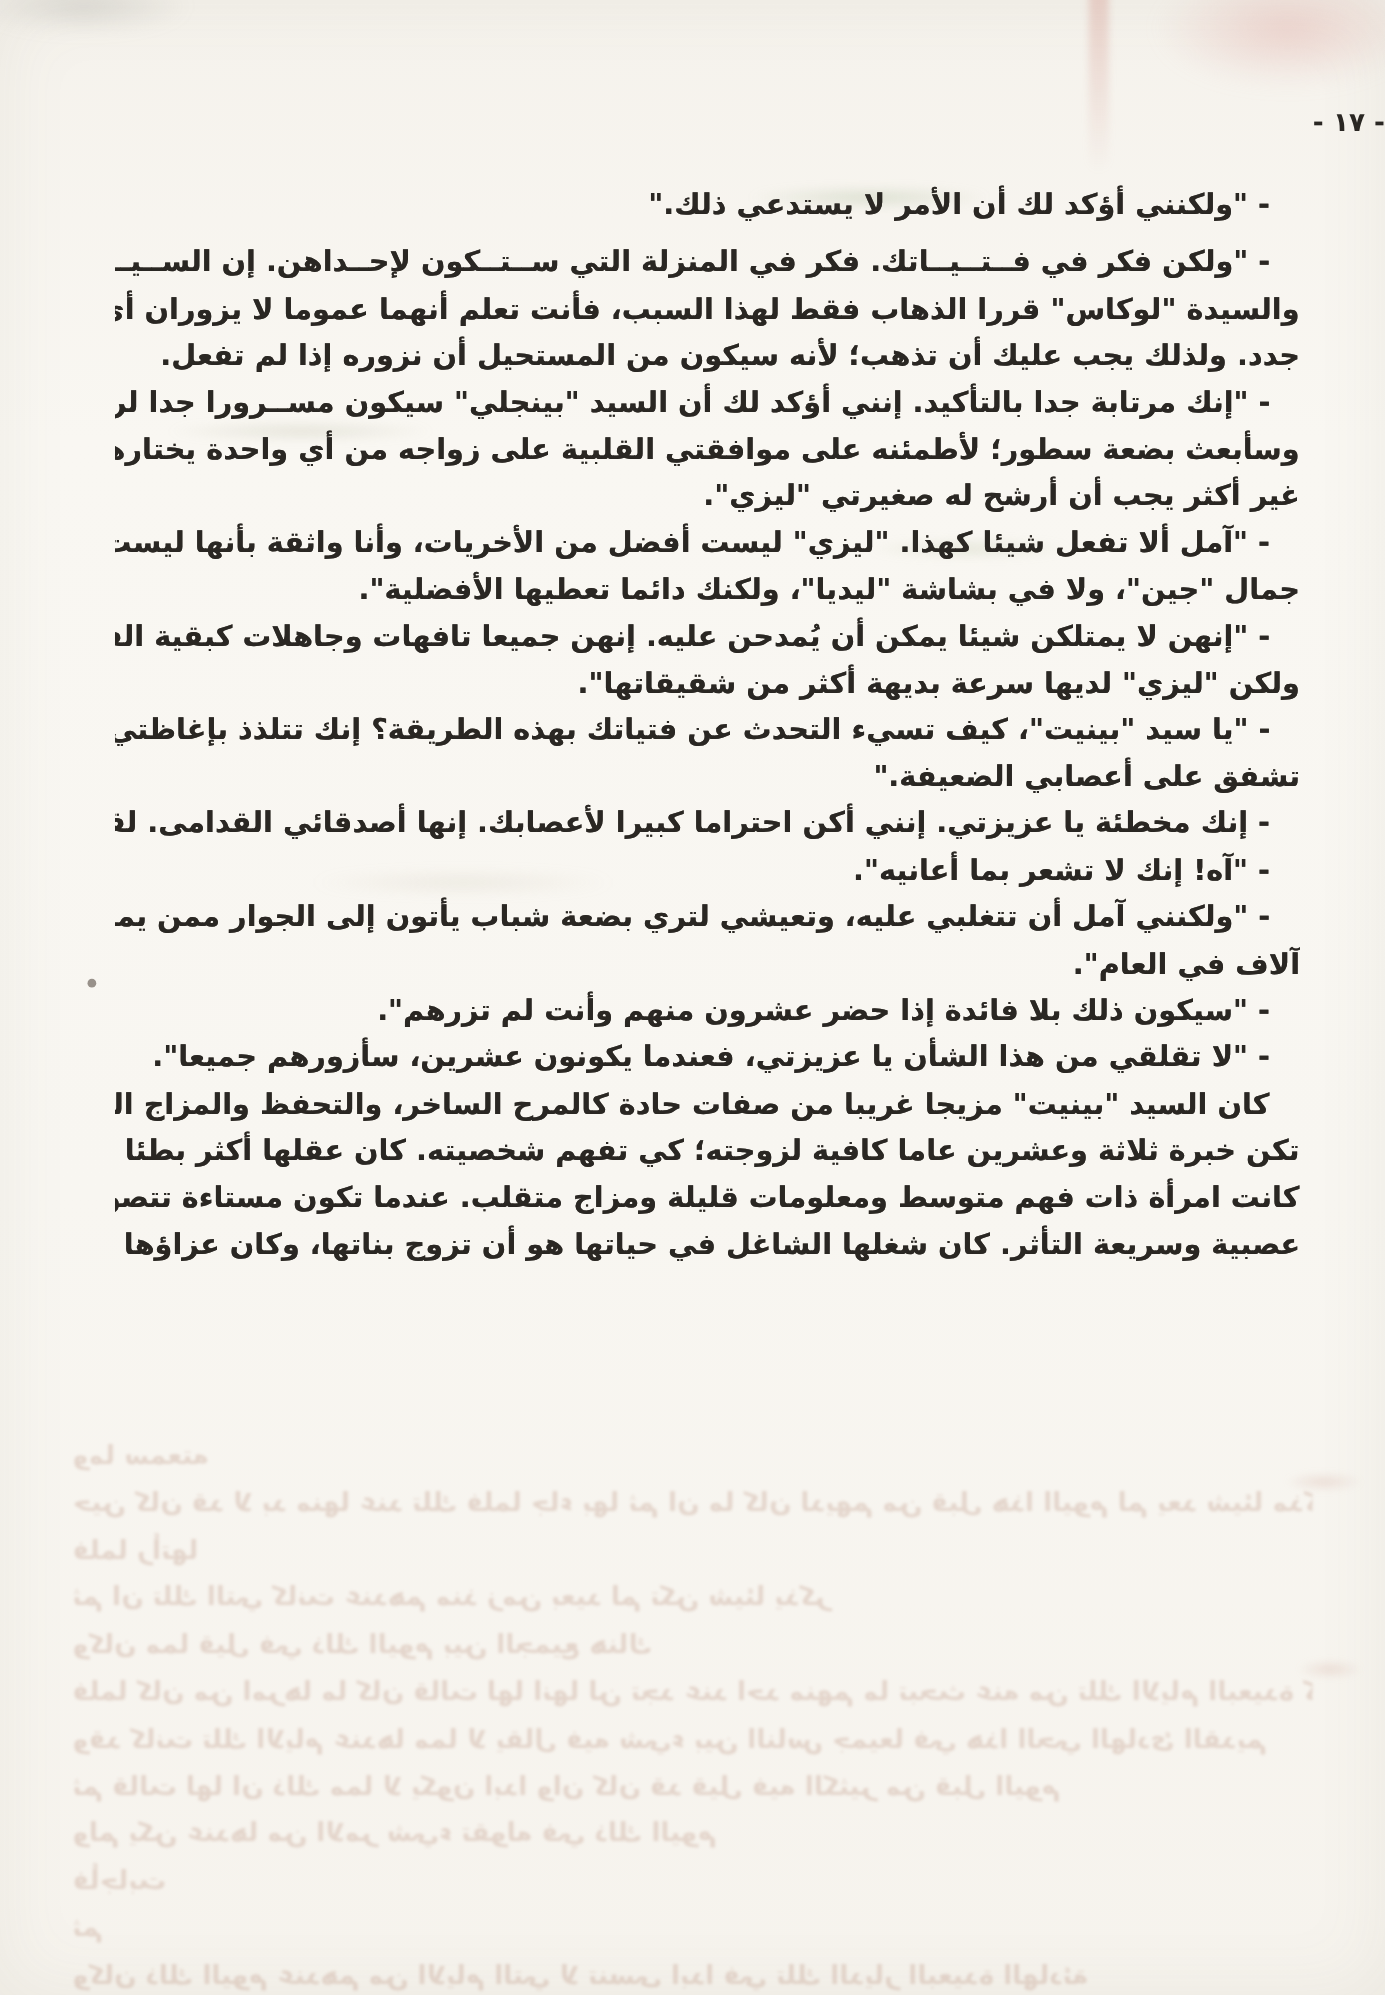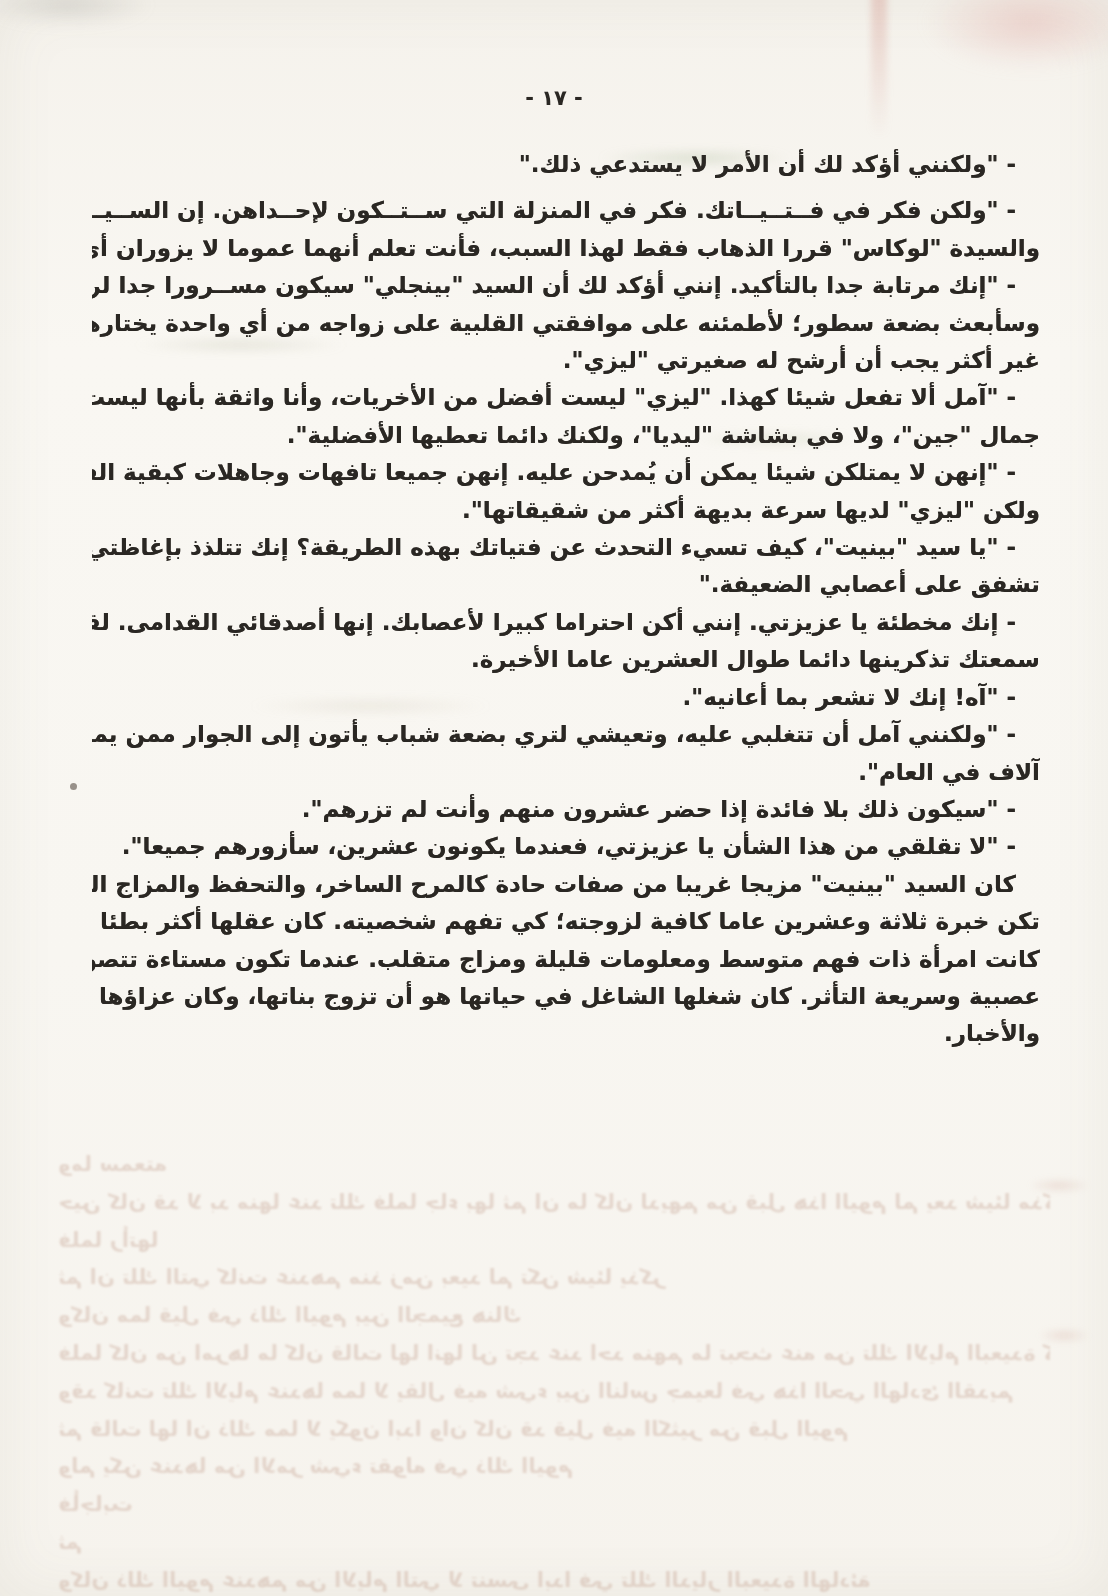--- a/index.html
+++ b/index.html
@@ -8,21 +8,21 @@
     width:1108px;height:1596px;
     margin:0 auto;
     background:
       linear-gradient(180deg,#f5f2ec 0%,#f9f7f2 22%,#f8f6f1 60%,#f6f3ed 100%);
     overflow:hidden;
     font-family:"DejaVu Sans",sans-serif;
     box-shadow:inset 0 0 60px rgba(120,110,95,.08);
   }
   .page-number{
     position:absolute;top:86px;left:0;width:100%;
-    text-align:center;
+    text-align:right;
     font-size:21px;font-weight:bold;letter-spacing:2px;
     color:var(--ink,#2a2723);
   }
   .text-block{
     position:absolute;top:146px;left:92px;width:948px;
     direction:rtl;
     color:var(--ink,#2a2723);
     font-size:23px;font-weight:bold;line-height:37.4px;
     text-shadow:0 0 .5px rgba(45,40,34,.75);
   }
@@ -89,61 +89,60 @@
 
   <div class="page-number" dir="rtl">- ١٧ -</div>
 
   <div class="text-block" dir="rtl">
       <div class="para">
         <div class="line first end">- "ولكنني أؤكد لك أن الأمر لا يستدعي ذلك."</div>
       </div>
       <div class="para">
         <div class="line first">- "ولكن فكر في فــتــيــاتك. فكر في المنزلة التي ســتــكون لإحــداهن. إن الســيــر "ويليــام"،</div>
         <div class="line">والسيدة "لوكاس" قررا الذهاب فقط لهذا السبب، فأنت تعلم أنهما عموما لا يزوران أي مقيمين</div>
+        <div class="line end">جدد. ولذلك يجب عليك أن تذهب؛ لأنه سيكون من المستحيل أن نزوره إذا لم تفعل.</div>
       </div>
       <div class="para">
         <div class="line first">- "إنك مرتابة جدا بالتأكيد. إنني أؤكد لك أن السيد "بينجلي" سيكون مســرورا جدا لرؤيتك،</div>
         <div class="line">وسأبعث بضعة سطور؛ لأطمئنه على موافقتي القلبية على زواجه من أي واحدة يختارها من الفتيات؛</div>
         <div class="line end">غير أكثر يجب أن أرشح له صغيرتي "ليزي".</div>
       </div>
       <div class="para">
         <div class="line first">- "آمل ألا تفعل شيئا كهذا. "ليزي" ليست أفضل من الأخريات، وأنا واثقة بأنها ليست في</div>
         <div class="line end">جمال "جين"، ولا في بشاشة "ليديا"، ولكنك دائما تعطيها الأفضلية".</div>
       </div>
       <div class="para">
         <div class="line first">- "إنهن لا يمتلكن شيئا يمكن أن يُمدحن عليه. إنهن جميعا تافهات وجاهلات كبقية الفتيات،</div>
         <div class="line end">ولكن "ليزي" لديها سرعة بديهة أكثر من شقيقاتها".</div>
       </div>
       <div class="para">
         <div class="line first">- "يا سيد "بينيت"، كيف تسيء التحدث عن فتياتك بهذه الطريقة؟ إنك تتلذذ بإغاظتي، ولا</div>
         <div class="line end">تشفق على أعصابي الضعيفة."</div>
       </div>
       <div class="para">
         <div class="line first">- إنك مخطئة يا عزيزتي. إنني أكن احتراما كبيرا لأعصابك. إنها أصدقائي القدامى. لقد</div>
-        <div class="line end">سمعتك تذكرينها دائما طوال العشرين عاما الأخيرة.</div>
       </div>
       <div class="para">
         <div class="line first end">- "آه! إنك لا تشعر بما أعانيه".</div>
       </div>
       <div class="para">
         <div class="line first">- "ولكنني آمل أن تتغلبي عليه، وتعيشي لتري بضعة شباب يأتون إلى الجوار ممن يمتلكون أربعة</div>
         <div class="line end">آلاف في العام".</div>
       </div>
       <div class="para">
         <div class="line first end">- "سيكون ذلك بلا فائدة إذا حضر عشرون منهم وأنت لم تزرهم".</div>
       </div>
       <div class="para">
         <div class="line first end">- "لا تقلقي من هذا الشأن يا عزيزتي، فعندما يكونون عشرين، سأزورهم جميعا".</div>
       </div>
       <div class="para">
         <div class="line first">كان السيد "بينيت" مزيجا غريبا من صفات حادة كالمرح الساخر، والتحفظ والمزاج الشاذ. ولم</div>
         <div class="line">تكن خبرة ثلاثة وعشرين عاما كافية لزوجته؛ كي تفهم شخصيته. كان عقلها أكثر بطئا في التطور.</div>
         <div class="line">كانت امرأة ذات فهم متوسط ومعلومات قليلة ومزاج متقلب. عندما تكون مستاءة تتصور نفسها</div>
         <div class="line">عصبية وسريعة التأثر. كان شغلها الشاغل في حياتها هو أن تزوج بناتها، وكان عزاؤها الزيارات</div>
-        <div class="line end">والأخبار.</div>
       </div>
     </div>
 
   <div class="bleed" dir="rtl">
       <div class="bline">وما سمعته</div>
       <div class="bline">حين كان قد لا بد منها عند تلك فلما جاء بها ثم ان ما كان لديهم من قبل هذا اليوم لم يعد شيئا مذكورا بينهم ابدا</div>
       <div class="bline">فلما رأتها</div>
       <div class="bline">ثم ان تلك التي كانت عندهم منذ زمن بعيد لم تكن شيئا يذكر</div>
       <div class="bline">وكان مما قيل في ذلك اليوم بين الجميع هناك</div>
       <div class="bline">فلما كان من امرها ما كان قالت لها انها لن تجد عند احد منهم ما تبحث عنه من تلك الايام البعيدة كلها</div>

